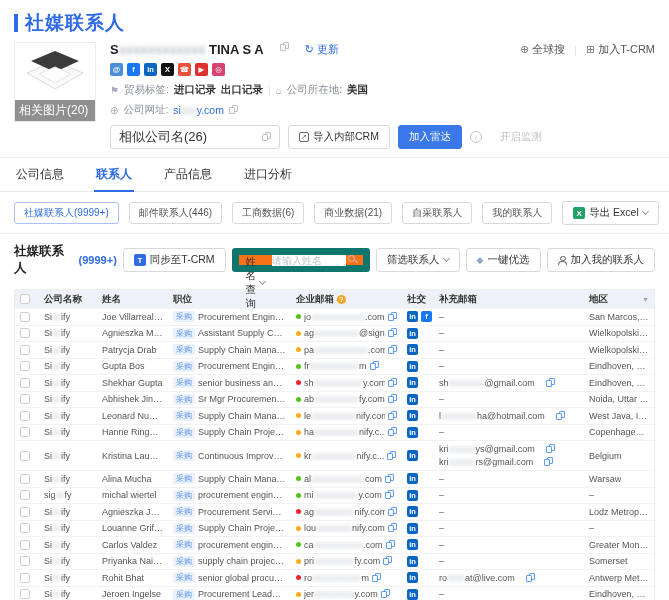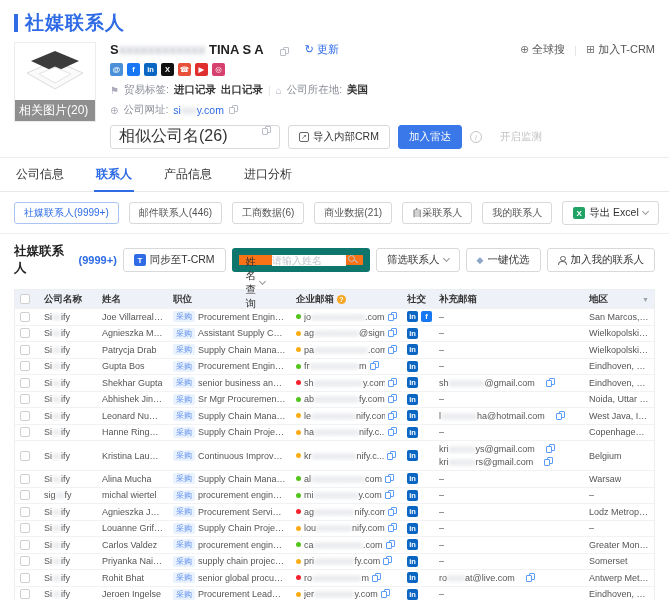--- a/index.html
+++ b/index.html
@@ -8,36 +8,36 @@
   
   .hdr-title{display:flex;align-items:center;gap:7px;margin:10px 14px 6px}
   .bar{width:4px;height:18px;background:#2e6be5}
   .ttl{font-size:19px;font-weight:bold;color:#2e6be5;letter-spacing:1px}
   
   .company{display:flex;margin:4px 14px 0}
   .thumb{width:82px;height:80px;border:1px solid #ececec;position:relative;flex:none;background:#fff}
   .thumb svg{display:block;margin:6px auto 0}
   .thumb-cap{position:absolute;left:0;right:0;bottom:0;background:rgba(128,128,128,.88);color:#fff;font-size:12px;padding:2px 4px}
   .cinfo{flex:1;margin-left:14px;min-width:0}
-  .crow1{display:flex;align-items:flex-end;gap:16px}
+  .crow1{display:flex;align-items:flex-start;gap:16px}
   .cname{font-size:13px;font-weight:bold;color:#222;white-space:nowrap}
   .upd{color:#2e6be5;font-size:11px;display:flex;align-items:center;gap:3px;cursor:pointer}
   .top-actions{margin-left:auto;display:flex;align-items:center;gap:9px;color:#555;font-size:11px}
   .top-actions .ic{color:#777;font-size:11px}
   .vsep{color:#e3e3e3}
   .socrow{display:flex;gap:4px;margin:6px 0 7px}
   .soc{width:13px;height:13px;border-radius:2px;color:#fff;font-size:7.5px;font-weight:bold;
        display:flex;align-items:center;justify-content:center;flex:none;line-height:1}
   .meta{display:flex;align-items:center;gap:5px;font-size:10.5px;color:#8a8f97;margin-bottom:6px;white-space:nowrap}
   .meta b{color:#333}
   .meta .ic{font-size:10px;color:#aab}
   .weblink{color:#2e6be5}
   .actrow{display:flex;align-items:center;gap:8px;margin-top:8px}
-  .simbox{width:170px;height:24px;border:1px solid #d9d9d9;border-radius:3px;display:flex;align-items:flex-start;
-          justify-content:space-between;padding:0 8px;font-size:16px;color:#333;background:#fff}
+  .simbox{width:170px;height:24px;border:1px solid #d9d9d9;border-radius:3px;display:flex;align-items:center;
+          justify-content:space-between;padding:0 8px;font-size:13px;color:#333;background:#fff}
   .btn{height:24px;border:1px solid #d9d9d9;border-radius:3px;background:#fff;display:flex;align-items:center;
        gap:4px;padding:0 10px;font-size:10.5px;color:#333;cursor:pointer;white-space:nowrap}
   .btn.primary{background:#3a77e8;border-color:#3a77e8;color:#fff}
   .btn.disabled{color:#c3c3c3;border:none;background:transparent}
   .sectline{height:1px;background:#e9ecf0;margin-top:8px}
   
   .tabs{display:flex;gap:28px;padding:0 14px;border-bottom:1px solid #e9e9e9;font-size:12px}
   .tab{padding:8px 2px 7px;color:#333;cursor:pointer}
   .tab.active{color:#2e6be5;font-weight:bold;border-bottom:2px solid #2e6be5;margin-bottom:-1px}
   .chips{display:flex;align-items:center;gap:10px;padding:9px 14px 8px}

